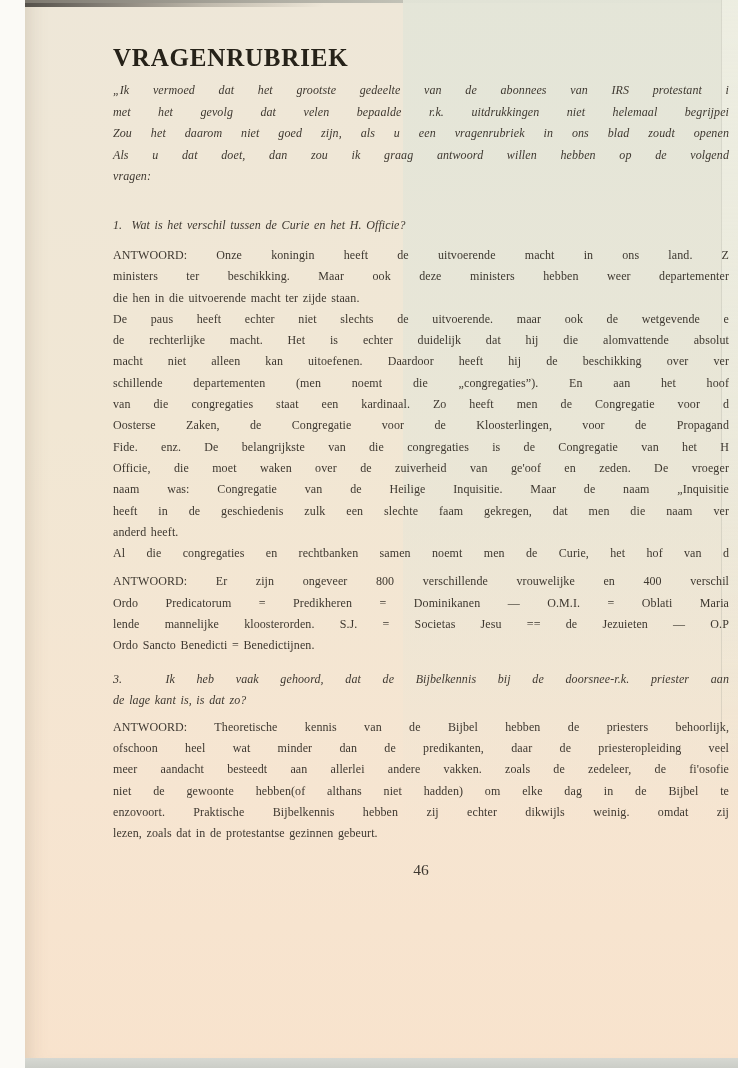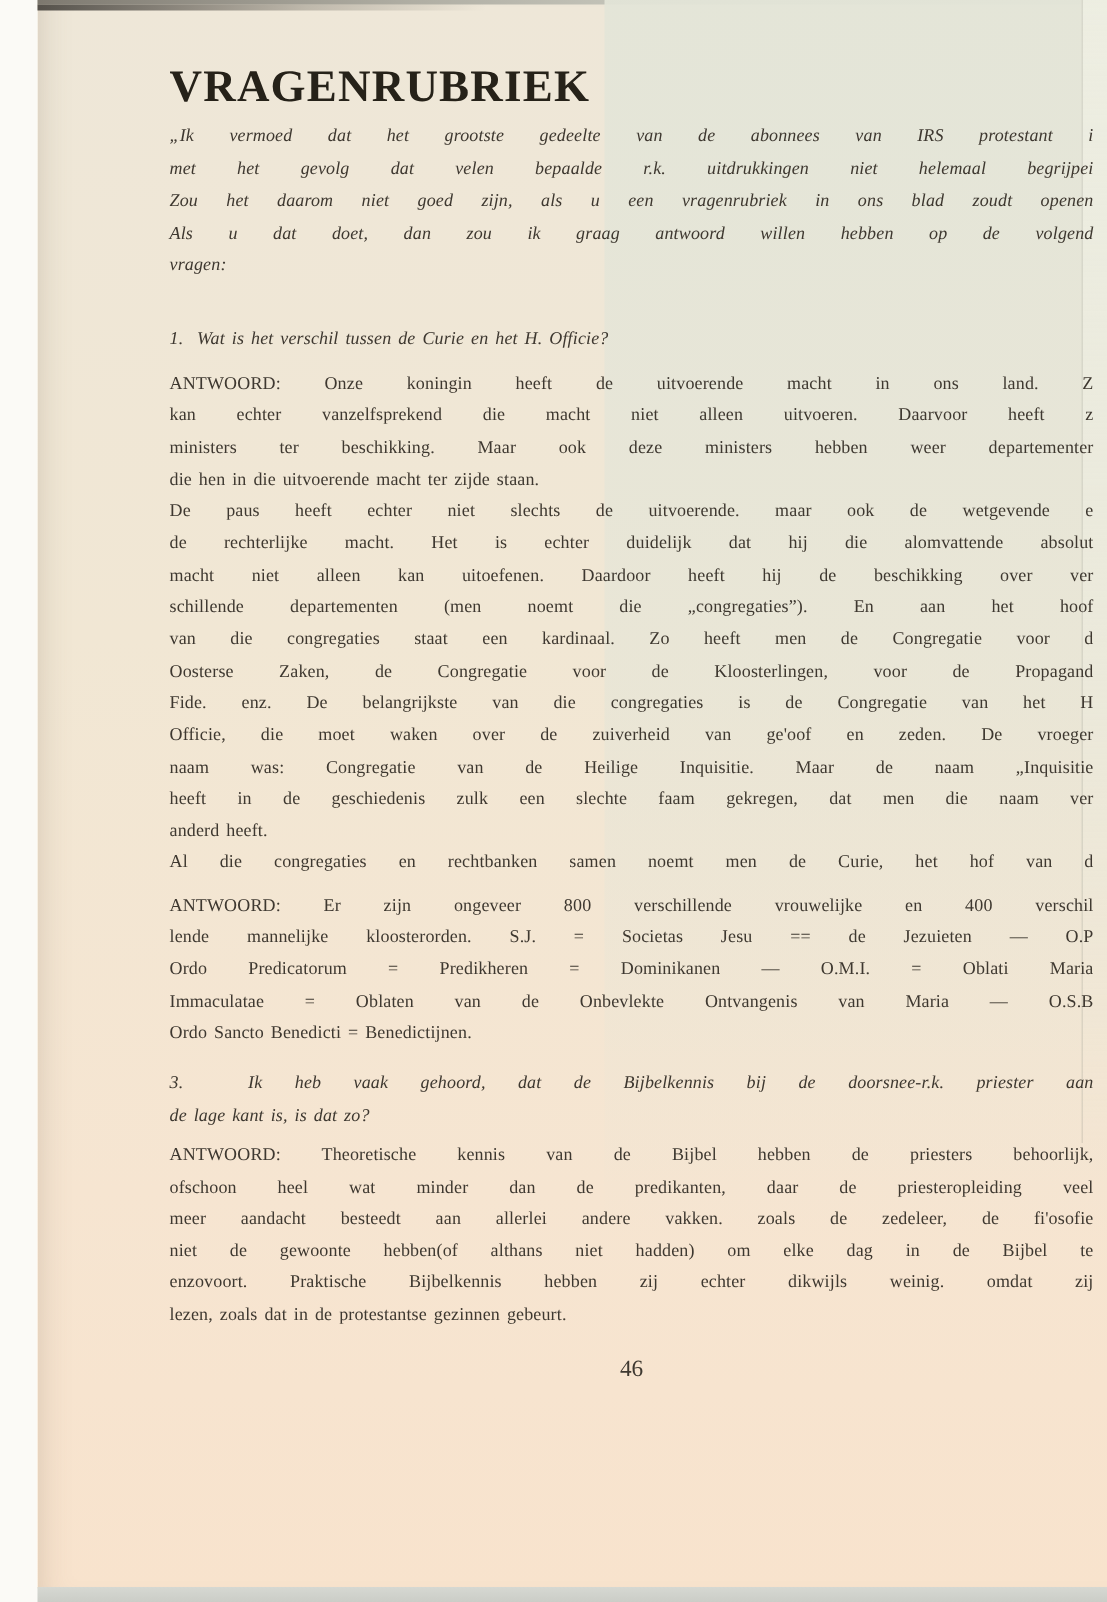--- a/index.html
+++ b/index.html
@@ -32,21 +32,21 @@
   }
   .bottom-band{
     position:absolute;left:25px;right:0;bottom:0;height:10px;
     background:linear-gradient(180deg,#d6d8d2,var(--bottom-band,#cbcdc7));
   }
   .text-col{
     position:absolute;left:88px;top:44px;width:616px;
     color:var(--ink,#3e3830);
   }
   .title{
-    margin:0;font-size:30px;font-weight:700;letter-spacing:.8px;
+    margin:0;font-size:25px;font-weight:700;letter-spacing:.8px;
     line-height:28px;color:var(--title-ink,#262219);
   }
   .block{width:100%;}
   .line{
     font-size:12px;line-height:21.3px;letter-spacing:.1px;word-spacing:1.5px;
     text-align:justify;text-align-last:justify;white-space:pre-wrap;
   }
   .line.short{text-align-last:left;}
   .intro .line,.question .line{font-style:italic;line-height:21.5px;}
   .b-intro{margin-top:8px;}
@@ -75,41 +75,39 @@
           <div class="line">met het gevolg dat velen bepaalde r.k. uitdrukkingen niet helemaal begrijpei</div>
           <div class="line">Zou het daarom niet goed zijn, als u een vragenrubriek in ons blad zoudt openen</div>
           <div class="line">Als u dat doet, dan zou ik graag antwoord willen hebben op de volgend</div>
           <div class="line short">vragen:</div>
         </div>
         <div class="block question b-question-1">
           <div class="line short">1.&nbsp; Wat is het verschil tussen de Curie en het H. Officie?</div>
         </div>
         <div class="block answer b-answer-1">
           <div class="line">ANTWOORD: Onze koningin heeft de uitvoerende macht in ons land. Z</div>
-          <div class="line">kan echter vanzelfsprekend die macht niet alleen uitvoeren. Daarvoor heeft z</div>
           <div class="line">ministers ter beschikking. Maar ook deze ministers hebben weer departementer</div>
           <div class="line short">die hen in die uitvoerende macht ter zijde staan.</div>
           <div class="line">De paus heeft echter niet slechts de uitvoerende. maar ook de wetgevende e</div>
           <div class="line">de rechterlijke macht. Het is echter duidelijk dat hij die alomvattende absolut</div>
           <div class="line">macht niet alleen kan uitoefenen. Daardoor heeft hij de beschikking over ver</div>
           <div class="line">schillende departementen (men noemt die „congregaties”). En aan het hoof</div>
           <div class="line">van die congregaties staat een kardinaal. Zo heeft men de Congregatie voor d</div>
           <div class="line">Oosterse Zaken, de Congregatie voor de Kloosterlingen, voor de Propagand</div>
           <div class="line">Fide. enz. De belangrijkste van die congregaties is de Congregatie van het H</div>
           <div class="line">Officie, die moet waken over de zuiverheid van ge'oof en zeden. De vroeger</div>
           <div class="line">naam was: Congregatie van de Heilige Inquisitie. Maar de naam „Inquisitie</div>
           <div class="line">heeft in de geschiedenis zulk een slechte faam gekregen, dat men die naam ver</div>
           <div class="line short">anderd heeft.</div>
           <div class="line">Al die congregaties en rechtbanken samen noemt men de Curie, het hof van d</div>
         </div>
         <div class="block answer b-answer-2">
           <div class="line">ANTWOORD: Er zijn ongeveer 800 verschillende vrouwelijke en 400 verschil</div>
+          <div class="line">Ordo Predicatorum = Predikheren = Dominikanen — O.M.I. = Oblati Maria</div>
           <div class="line">lende mannelijke kloosterorden. S.J. = Societas Jesu == de Jezuieten — O.P</div>
-          <div class="line">Ordo Predicatorum = Predikheren = Dominikanen — O.M.I. = Oblati Maria</div>
-          <div class="line">Immaculatae = Oblaten van de Onbevlekte Ontvangenis van Maria — O.S.B</div>
           <div class="line short">Ordo Sancto Benedicti = Benedictijnen.</div>
         </div>
         <div class="block question b-question-3">
           <div class="line">3.&nbsp; Ik heb vaak gehoord, dat de Bijbelkennis bij de doorsnee-r.k. priester aan</div>
           <div class="line short">de lage kant is, is dat zo?</div>
         </div>
         <div class="block answer b-answer-3">
           <div class="line">ANTWOORD: Theoretische kennis van de Bijbel hebben de priesters behoorlijk,</div>
           <div class="line">ofschoon heel wat minder dan de predikanten, daar de priesteropleiding veel</div>
           <div class="line">meer aandacht besteedt aan allerlei andere vakken. zoals de zedeleer, de fi'osofie</div>

